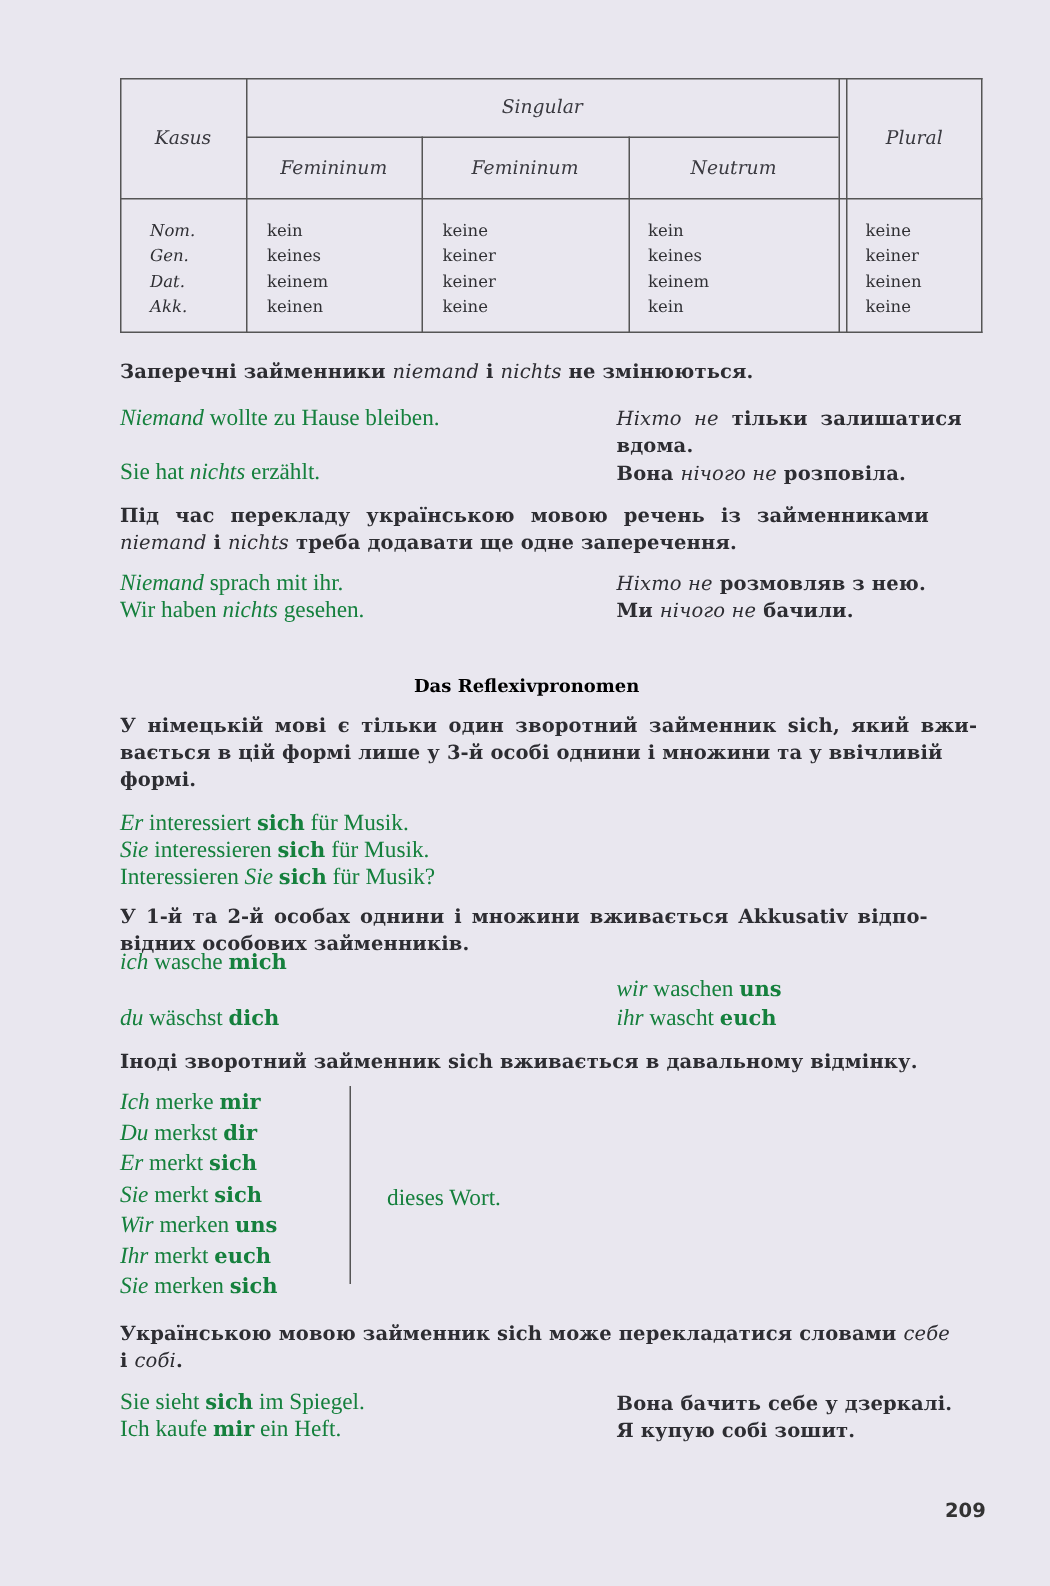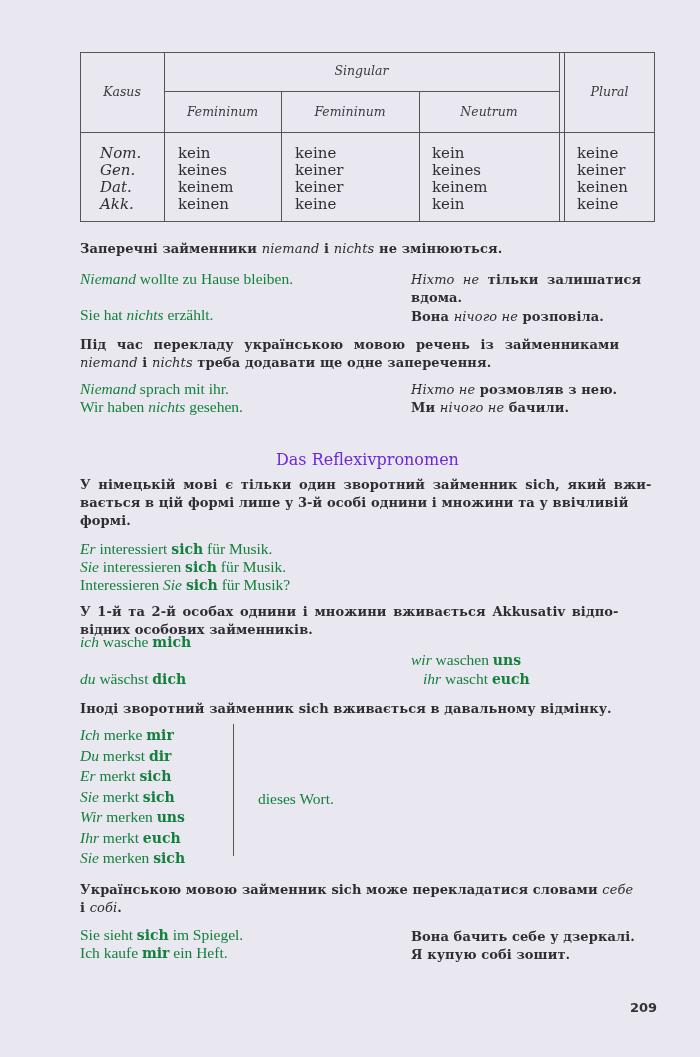--- a/index.html
+++ b/index.html
@@ -9,30 +9,30 @@
     font-family:"DejaVu Serif","Liberation Serif",serif;
     color:#2a2a2e;
     position:relative;
   }
   .page { position:absolute; left:0; top:0; width:700px; height:1057px; }
 
   
   .tbl { position:absolute; left:80px; top:52px; width:575px; height:170px; }
   .tbl .ln { position:absolute; background:#555; }
   .tbl .cell { position:absolute; font-style:italic; font-size:12.5px; color:#3a3a40; text-align:center; }
-  .tbl .col { position:absolute; font-size:15px; line-height:17px; color:#2f2f33; }
+  .tbl .col { position:absolute; font-size:11px; line-height:17px; color:#2f2f33; }
   .tbl .col.it { font-style:italic; }
 
   .ua { font-family:"DejaVu Serif","Liberation Serif",serif; font-size:13px; font-weight:bold; color:#2d2d32; letter-spacing:0.1px; }
   .de { font-family:"Liberation Serif","DejaVu Serif",serif; font-size:15.5px; color:#15803d; }
   .t { position:absolute; white-space:nowrap; }
   .it { font-style:italic; }
   .ua i { font-weight:normal; font-style:italic; }
   .de b { font-family:"DejaVu Serif",serif; font-size:14px; }
-  .heading { font-family:"DejaVu Serif",serif; font-size:16px; font-weight:normal; color:#6d28d9; }
+  .heading { font-family:"DejaVu Serif",serif; font-size:12px; font-weight:bold; color:#000000; }
   .vline { position:absolute; left:233px; top:724px; width:1px; height:132px; background:#555; }
   .pagenum { position:absolute; left:630px; top:1000px; font-family:"DejaVu Sans",sans-serif; font-size:13px; font-weight:bold; color:#333; }
 </style>
 </head>
 <body>
 
 <div class="page">
 
   <div class="tbl">
 
@@ -119,21 +119,21 @@
   <div class="t de" style="left:80px;top:540px;"><span class="it">Er</span><span> interessiert </span><b>sich</b><span> für Musik.</span></div>
   <div class="t de" style="left:80px;top:558px;"><span class="it">Sie</span><span> interessieren </span><b>sich</b><span> für Musik.</span></div>
   <div class="t de" style="left:80px;top:576px;"><span>Interessieren </span><span class="it">Sie</span><span> </span><b>sich</b><span> für Musik?</span></div>
 
   <div class="t ua" style="left:80px;top:604px;word-spacing:2px;"><span>У 1-й та 2-й особах однини і множини вживається Akkusativ відпо-</span></div>
   <div class="t ua" style="left:80px;top:622px;"><span>відних особових займенників.</span></div>
 
   <div class="t de" style="left:80px;top:633px;"><span class="it">ich</span><span> wasche </span><b>mich</b></div>
   <div class="t de" style="left:80px;top:670px;"><span class="it">du</span><span> wäschst </span><b>dich</b></div>
   <div class="t de" style="left:411px;top:651px;"><span class="it">wir</span><span> waschen </span><b>uns</b></div>
-  <div class="t de" style="left:423px;top:670px;"><span class="it">ihr</span><span> wascht </span><b>euch</b></div>
+  <div class="t de" style="left:411px;top:670px;"><span class="it">ihr</span><span> wascht </span><b>euch</b></div>
 
   <div class="t ua" style="left:80px;top:701px;"><span>Іноді зворотний займенник </span><span>sich</span><span> вживається в давальному відмінку.</span></div>
 
   <div class="t de" style="left:80px;top:725px;line-height:19.5px;">
     <div><span class="it">Ich</span><span> merke </span><b>mir</b></div>
     <div><span class="it">Du</span><span> merkst </span><b>dir</b></div>
     <div><span class="it">Er</span><span> merkt </span><b>sich</b></div>
     <div><span class="it">Sie</span><span> merkt </span><b>sich</b></div>
     <div><span class="it">Wir</span><span> merken </span><b>uns</b></div>
     <div><span class="it">Ihr</span><span> merkt </span><b>euch</b></div>

